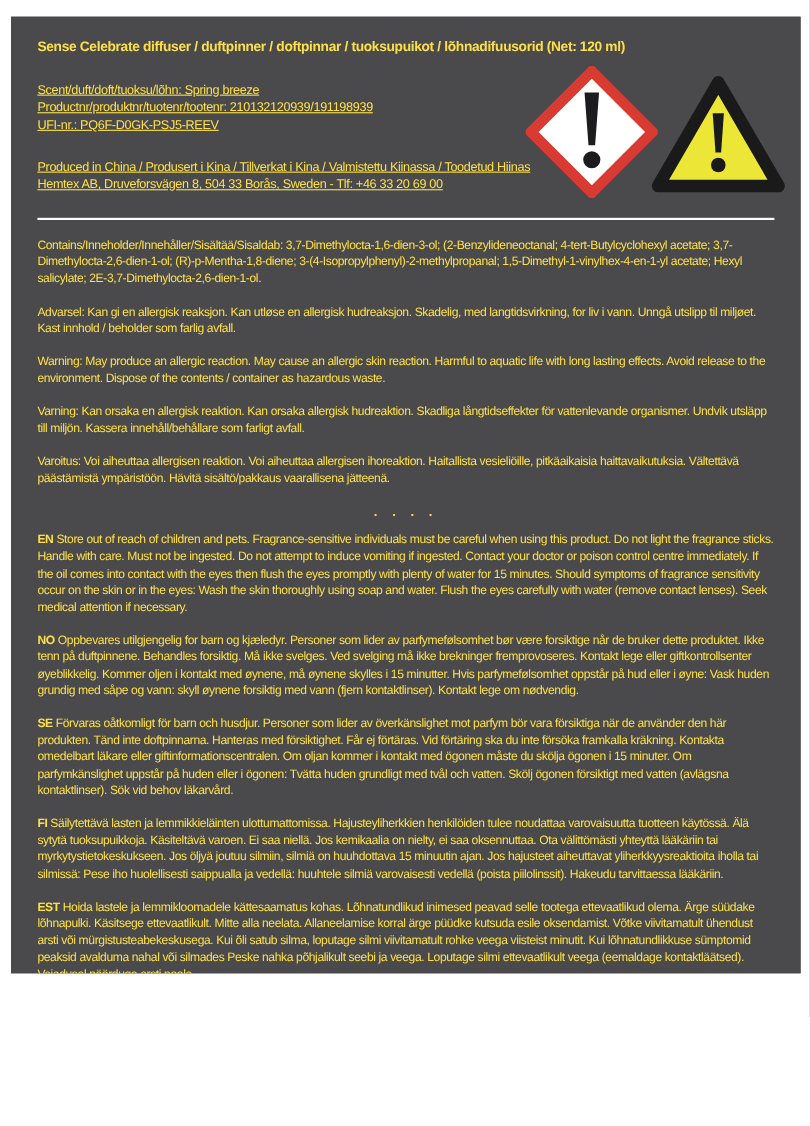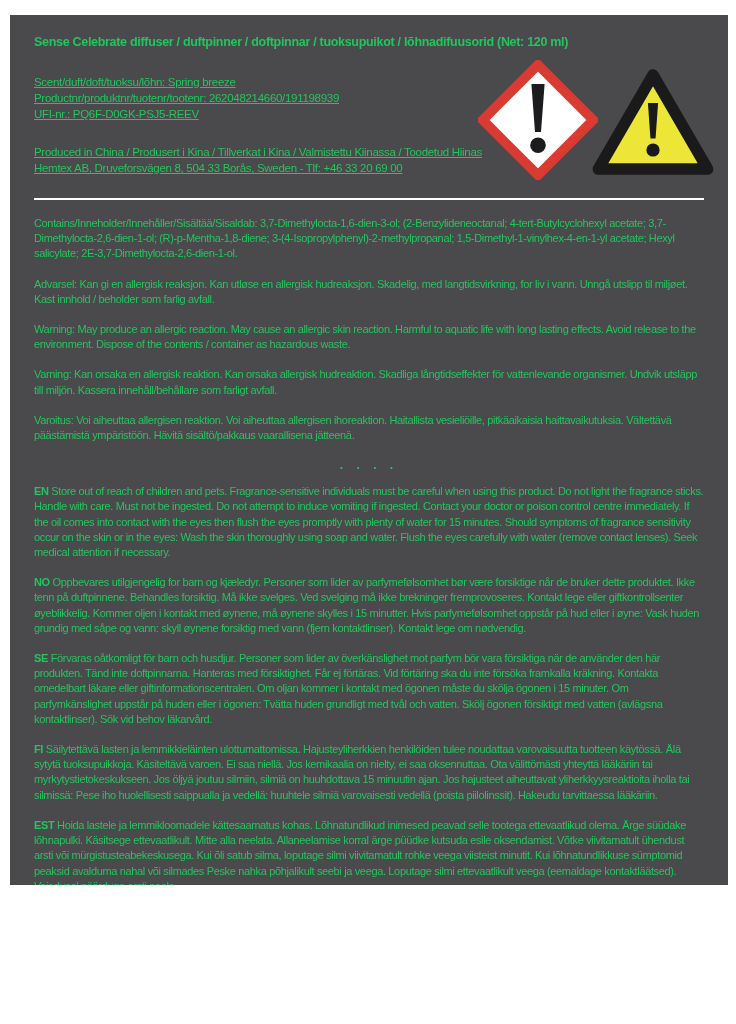--- a/index.html
+++ b/index.html
@@ -11,21 +11,21 @@
     font-family: "Liberation Sans", sans-serif;
     overflow: hidden;
   }
   .label-panel {
     position: absolute;
     left: 10px;
     top: 15px;
     width: 718px;
     height: 870px;
     background: #4a4a4c;
-    color: #22c55e;
+    color: #fde047;
     overflow: hidden;
   }
   .label-inner {
     position: relative;
     padding: 20px 24px 18px 24px;
     width: 100%;
     height: 100%;
   }
   .title {
     font-size: 12.5px;
@@ -74,21 +74,21 @@
 </head>
 <body>
 
 <div class="label-panel">
   <div class="label-inner">
 
     <div class="title">Sense Celebrate diffuser / duftpinner / doftpinnar / tuoksupuikot / lõhnadifuusorid (Net: 120 ml)</div>
 
     <div class="info-group">
       <div class="info-line">Scent/duft/doft/tuoksu/lõhn: Spring breeze</div>
-      <div class="info-line">Productnr/produktnr/tuotenr/tootenr: 262048214660/191198939</div>
+      <div class="info-line">Productnr/produktnr/tuotenr/tootenr: 210132120939/191198939</div>
       <div class="info-line">UFI-nr.: PQ6F-D0GK-PSJ5-REEV</div>
     </div>
 
     <div class="info-group">
       <div class="info-line">Produced in China / Produsert i Kina / Tillverkat i Kina / Valmistettu Kiinassa / Toodetud Hiinas</div>
       <div class="info-line">Hemtex AB, Druveforsvägen 8, 504 33 Borås, Sweden - Tlf: +46 33 20 69 00</div>
     </div>
 
     <div class="hazard-icons">
       <svg class="ghs-diamond" viewBox="0 0 100 100" xmlns="http://www.w3.org/2000/svg">

